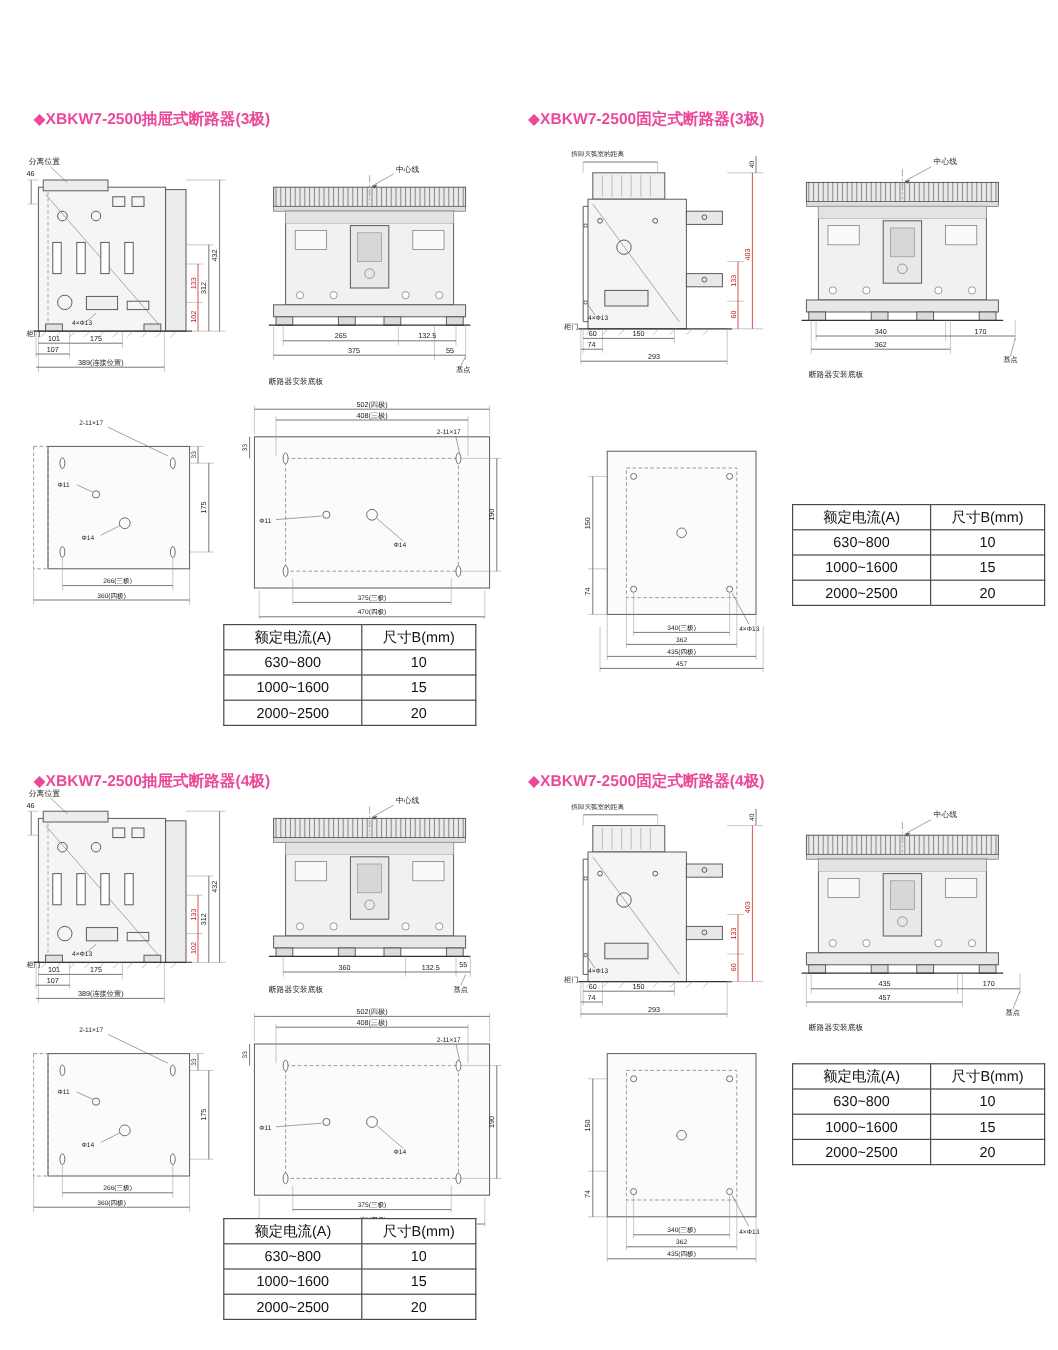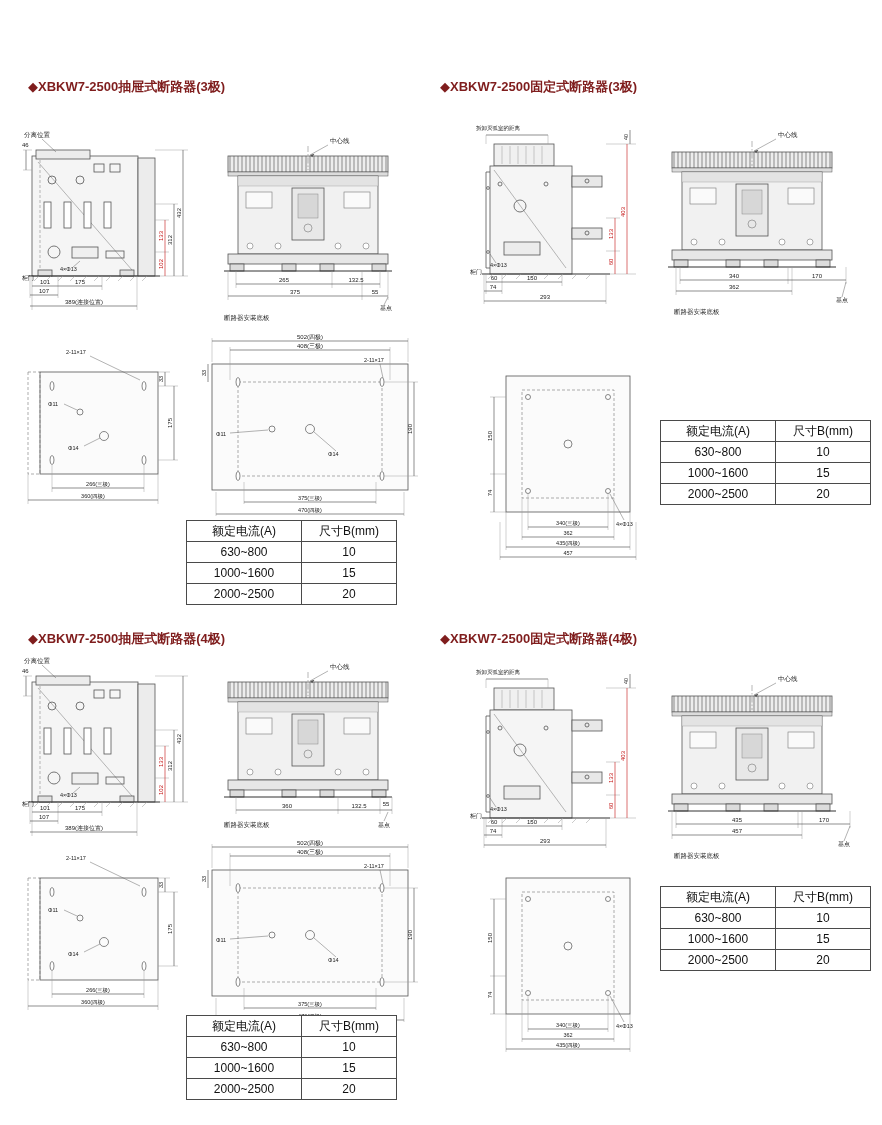--- a/index.html
+++ b/index.html
@@ -3,21 +3,21 @@
 <meta charset="utf-8">
 <style>
 *{margin:0;padding:0;box-sizing:border-box}
 html,body{background:#fff}
 body{font-family:"Liberation Sans","DejaVu Sans",sans-serif;color:#111}
 .page{position:relative;width:882px;height:1125px;background:#fff;overflow:hidden}
 .page-header{position:absolute;left:28px;top:10px;display:flex;align-items:center;gap:8px}
 .bullet{width:14px;height:14px;background:#1257a0}
 .page-title{font-size:17px;font-weight:bold;color:#1257a0;letter-spacing:.3px;white-space:nowrap}
 .sec{position:absolute}
-.sec-h{position:absolute;left:0;top:0;font-size:13px;font-weight:bold;color:#7f1d1d;white-space:nowrap}
+.sec-h{position:absolute;left:0;top:12px;font-size:13px;font-weight:bold;color:#ec4899;white-space:nowrap}
 .abs{position:absolute}
 svg{overflow:visible;display:block}
 svg text{font-family:"Liberation Sans","DejaVu Sans",sans-serif;fill:#222}.t65{font-size:6.5px}.t6{font-size:6px}.t55{font-size:5.5px}
 .red{fill:#c41212}
 .dim{stroke:#444;stroke-width:.6;fill:none}
 .dimr{stroke:#c41212;stroke-width:.6;fill:none}
 .ext{stroke:#9a9a9a;stroke-width:.45;fill:none}
 .ld{stroke:#666;stroke-width:.5;fill:none}
 .cl{stroke:#888;stroke-width:.6;stroke-dasharray:6 2 1.5 2;fill:none}
 .dash{stroke:#777;stroke-width:.6;stroke-dasharray:3 2;fill:none}

